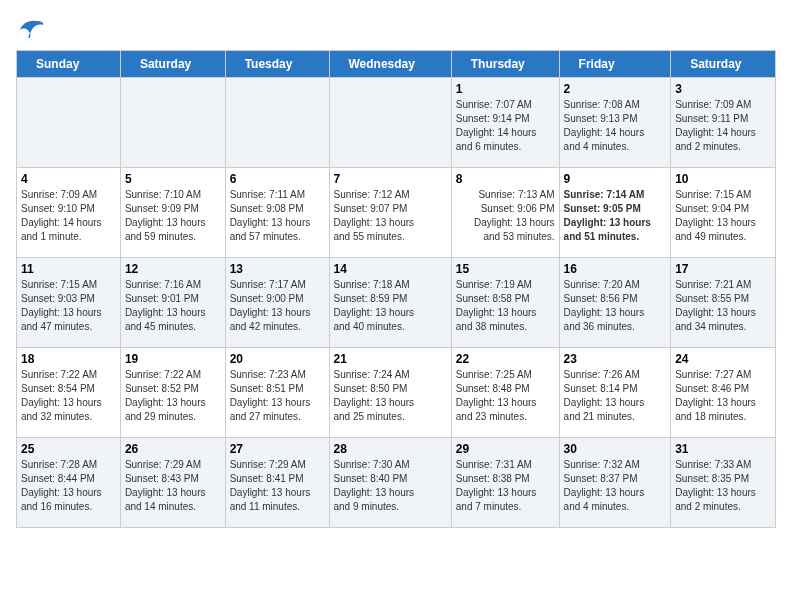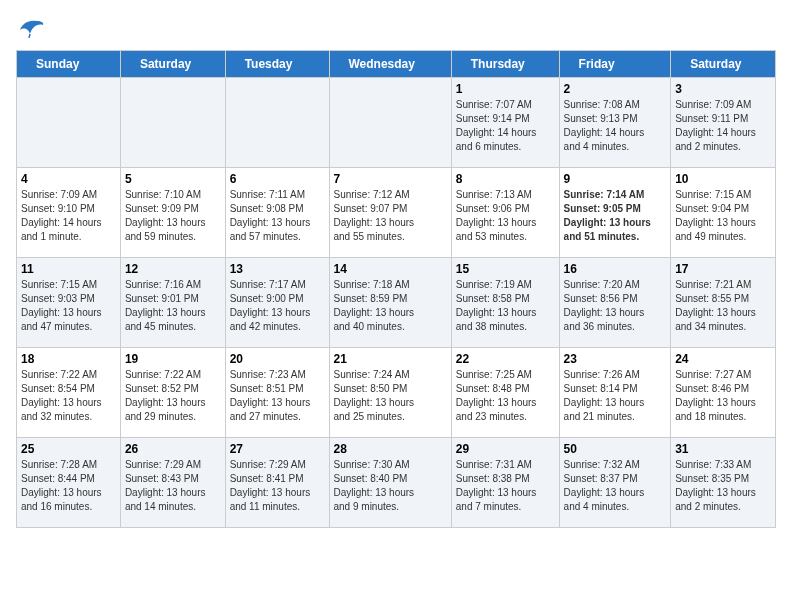--- a/index.html
+++ b/index.html
@@ -168,21 +168,21 @@
         </td>
         <td>
           <span class="day-number">7</span>
           <div class="day-info" style="white-space: pre-line;">Sunrise: 7:12 AM
 Sunset: 9:07 PM
 Daylight: 13 hours
 and 55 minutes.</div>
         </td>
         <td>
           <span class="day-number">8</span>
-          <div class="day-info" style="white-space: pre-line;">Sunrise: 7:13 AM
+          <div class="day-info" style="white-space: pre-line; text-align: right;">Sunrise: 7:13 AM
 Sunset: 9:06 PM
 Daylight: 13 hours
 and 53 minutes.</div>
         </td>
         <td>
           <span class="day-number">9</span>
           <div class="day-info" style="white-space: pre-line; font-weight: bold;">Sunrise: 7:14 AM
 Sunset: 9:05 PM
 Daylight: 13 hours
 and 51 minutes.</div>
@@ -327,21 +327,21 @@
 and 9 minutes.</div>
         </td>
         <td>
           <span class="day-number">29</span>
           <div class="day-info" style="white-space: pre-line;">Sunrise: 7:31 AM
 Sunset: 8:38 PM
 Daylight: 13 hours
 and 7 minutes.</div>
         </td>
         <td>
-          <span class="day-number">50</span>
+          <span class="day-number">30</span>
           <div class="day-info" style="white-space: pre-line;">Sunrise: 7:32 AM
 Sunset: 8:37 PM
 Daylight: 13 hours
 and 4 minutes.</div>
         </td>
         <td>
           <span class="day-number">31</span>
           <div class="day-info" style="white-space: pre-line;">Sunrise: 7:33 AM
 Sunset: 8:35 PM
 Daylight: 13 hours

